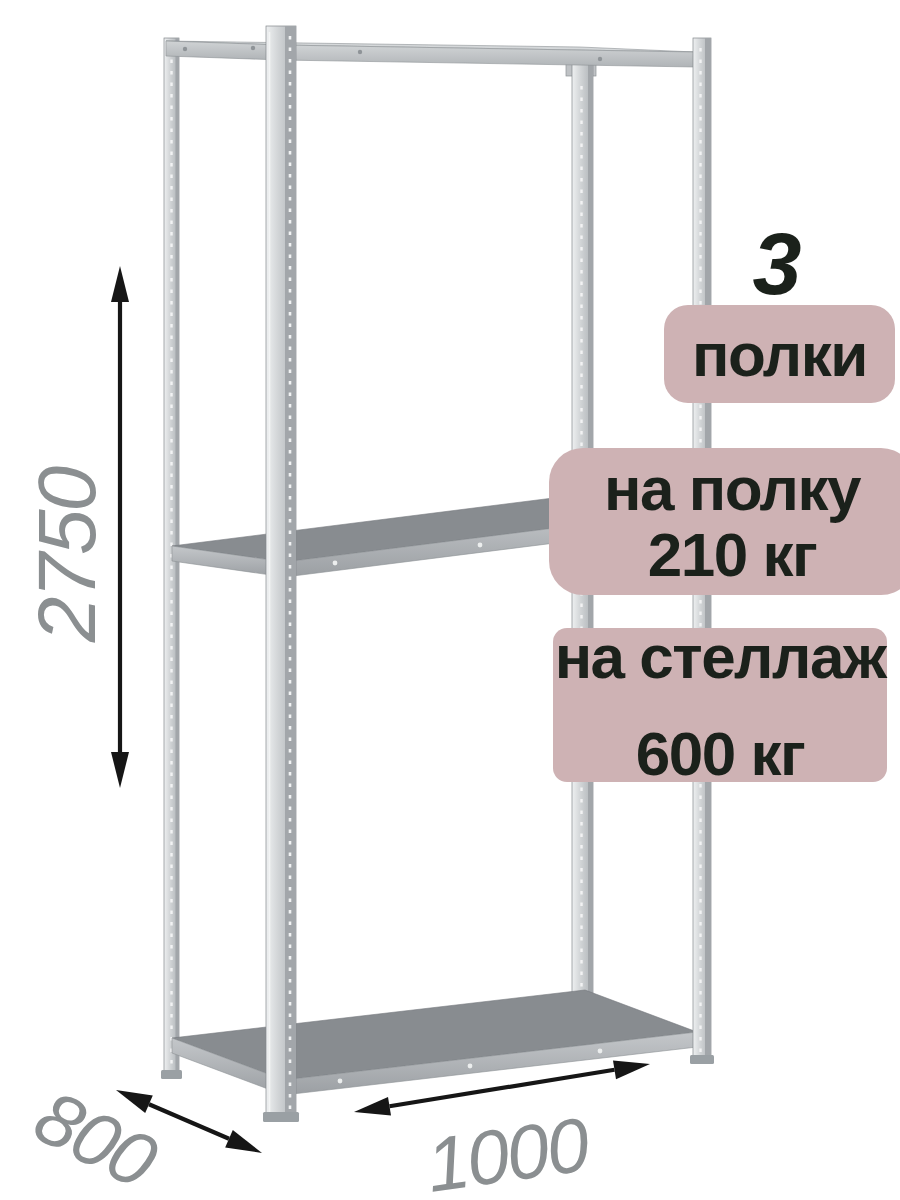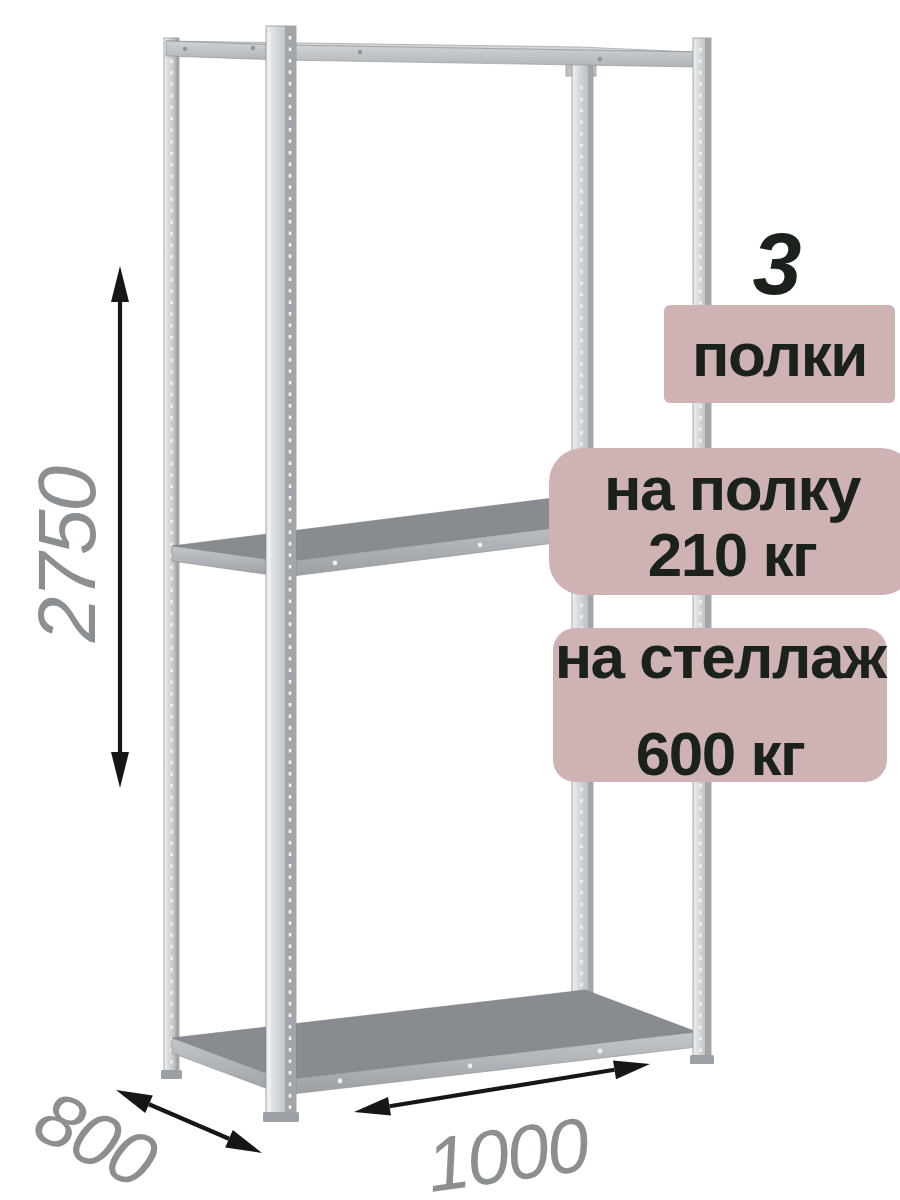--- a/index.html
+++ b/index.html
@@ -19,23 +19,23 @@
   .count-number{
     position:absolute;left:697px;top:222px;width:160px;height:84px;
     display:flex;align-items:center;justify-content:center;
     font-size:88px;font-weight:700;font-style:italic;color:#1b211b;
   }
   .badge{
     position:absolute;background:#ceb2b4;color:#1b211b;font-weight:700;
     display:flex;flex-direction:column;align-items:center;justify-content:center;
     text-align:center;letter-spacing:-1.5px;
   }
-  .badge-count{left:664px;top:305px;width:231px;height:98px;border-radius:6px;font-size:62px;}
+  .badge-count{left:664px;top:305px;width:231px;height:98px;border-radius:24px;font-size:62px;}
   .badge-per-shelf{left:549px;top:448px;width:366px;height:147px;border-radius:34px;font-size:62px;line-height:66px;}
-  .badge-per-rack{left:553px;top:628px;width:334px;height:154px;border-radius:22px;font-size:62px;line-height:66px;gap:31px;}
+  .badge-per-rack{left:553px;top:628px;width:334px;height:154px;border-radius:14px;font-size:62px;line-height:66px;gap:31px;}
 </style>
 </head>
 <body>
 
 <div id="stage">
 
   <svg id="rack-svg" viewBox="0 0 900 1200" aria-hidden="true">
     <defs>
       <linearGradient id="gPost" x1="0" y1="0" x2="1" y2="0">
         <stop offset="0" stop-color="#eef0f1"></stop>

